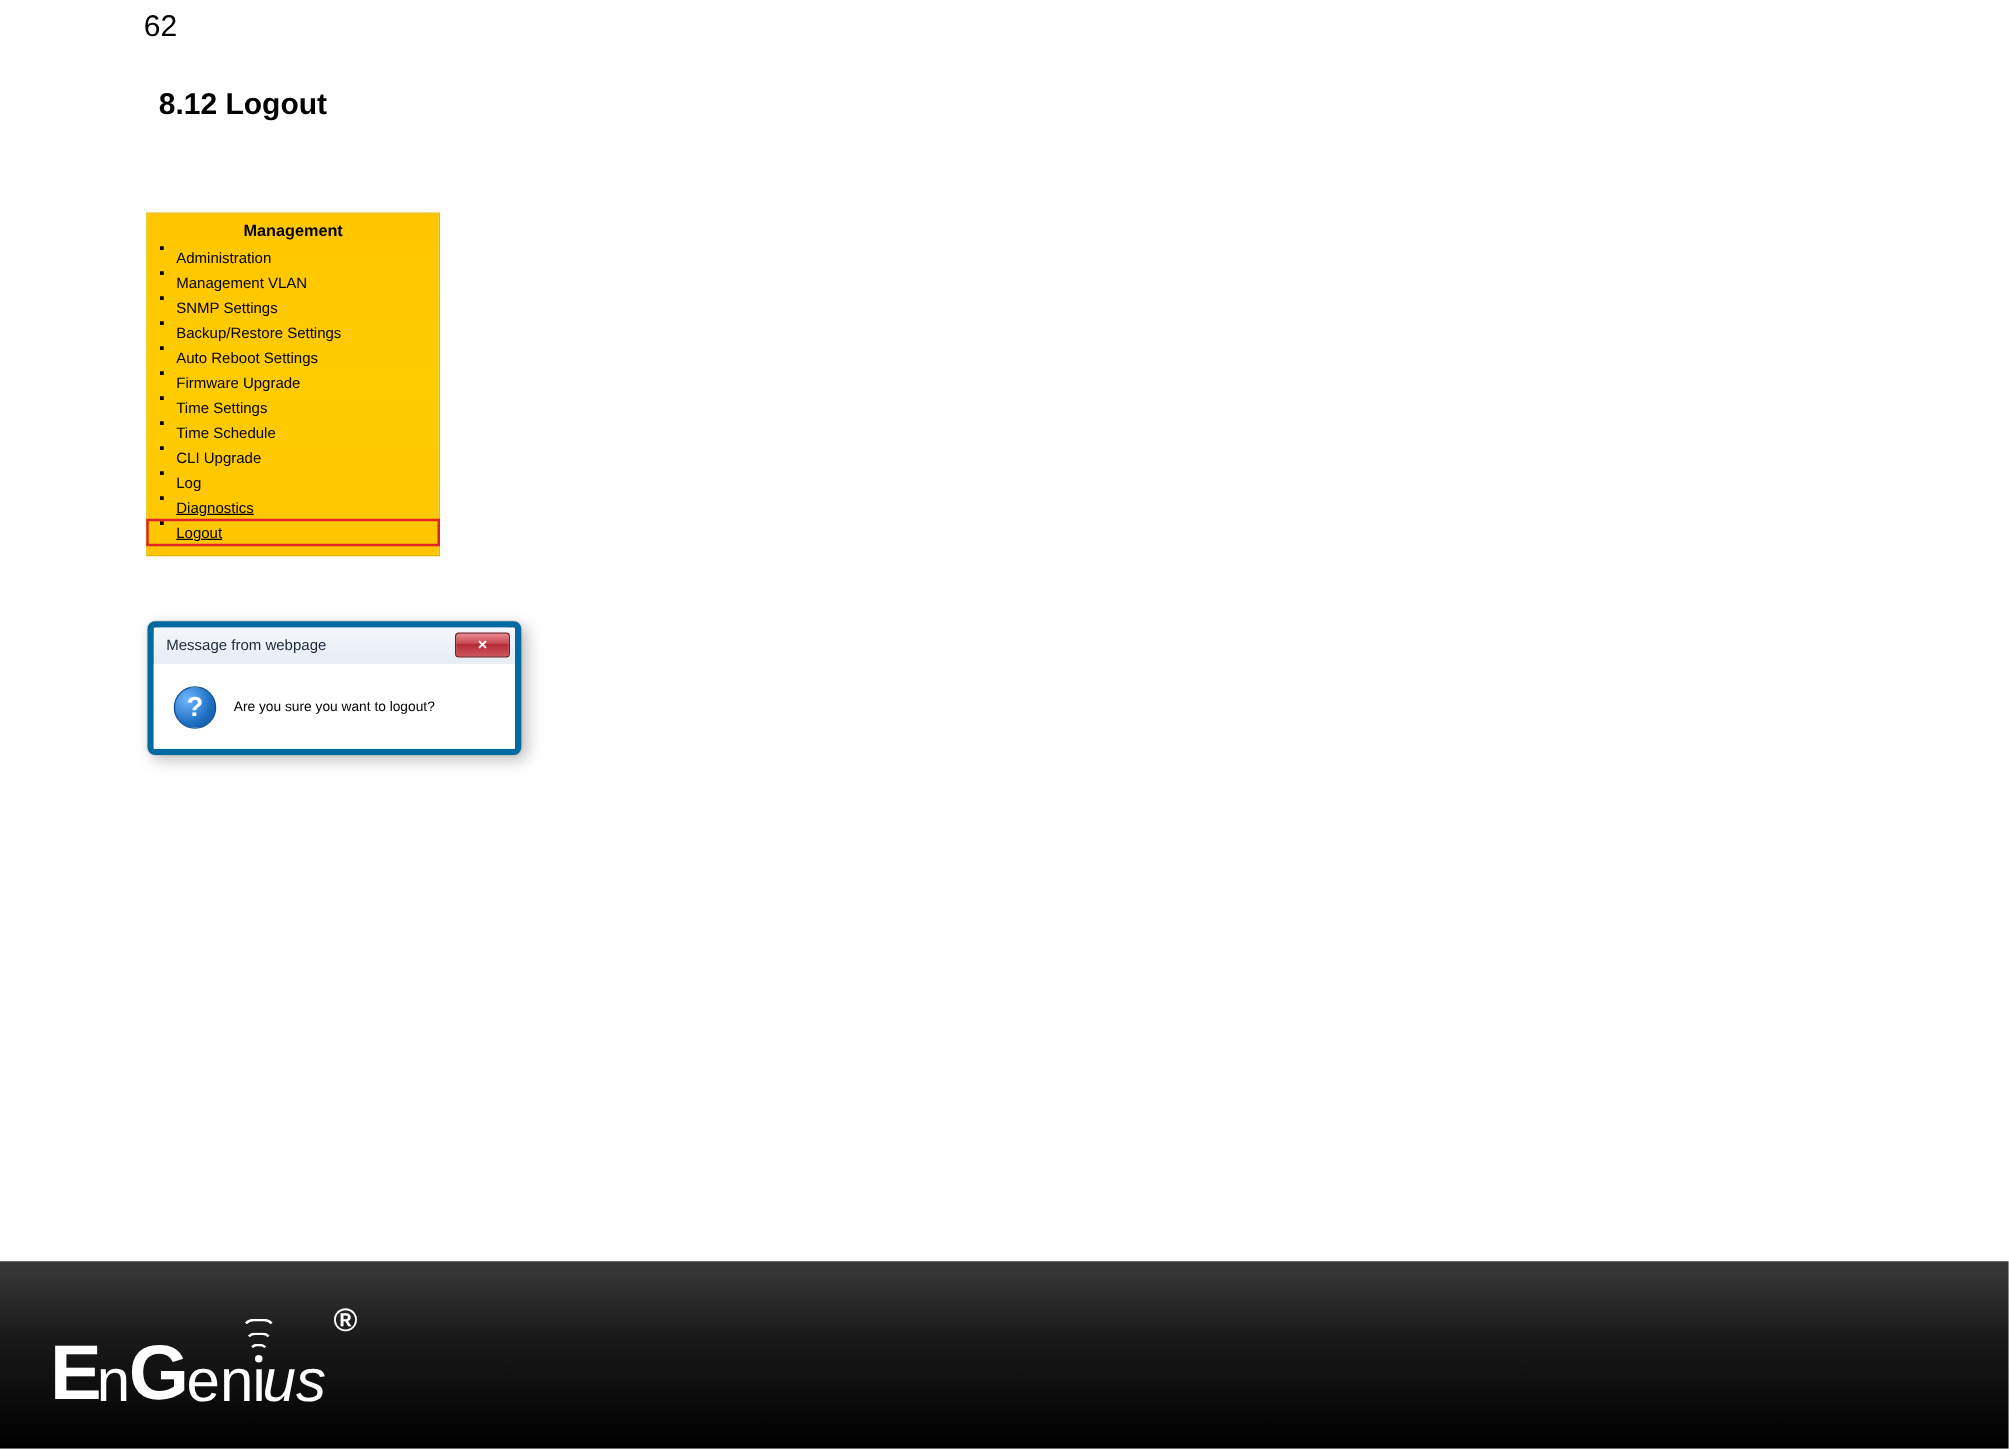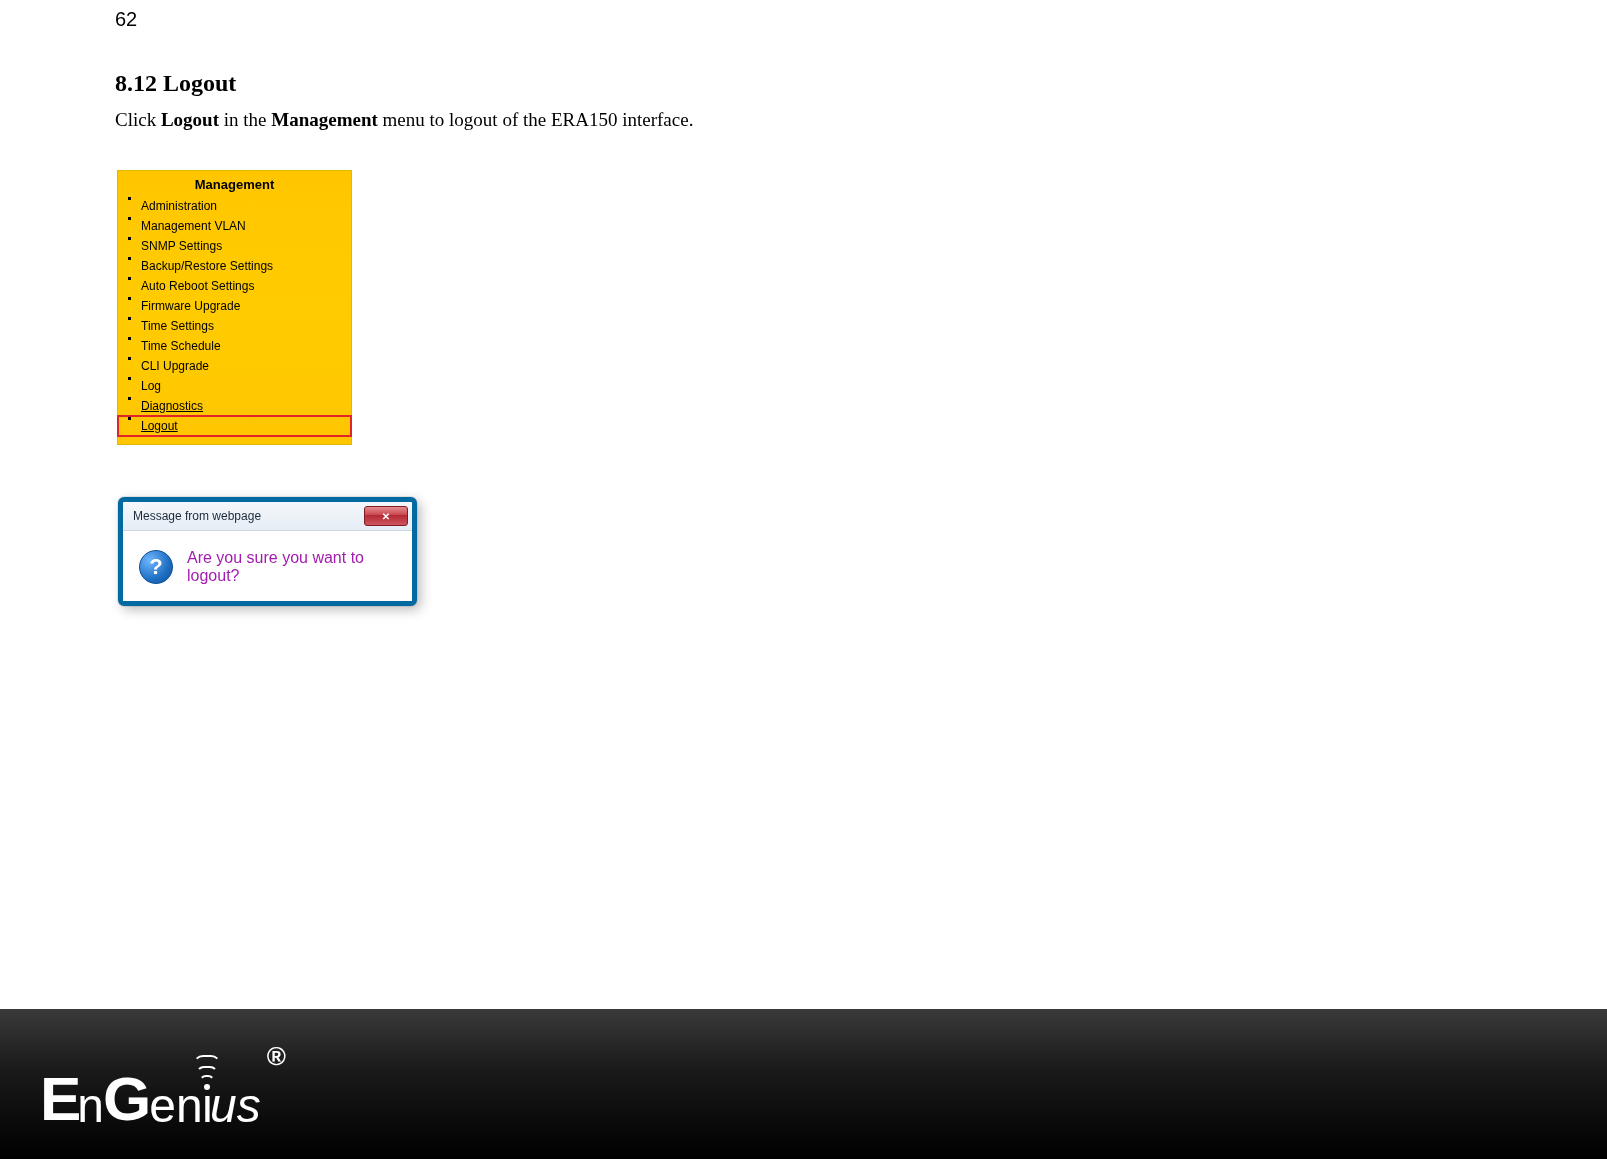--- a/index.html
+++ b/index.html
@@ -15,28 +15,27 @@
   .page {
     position: relative;
     width: 1607px;
     height: 1159px;
     box-sizing: border-box;
   }
   .page-number {
     position: absolute;
     top: 8px;
     left: 115px;
-    font-size: 20px;
+    font-size: 24px;
   }
   .section {
     position: absolute;
     top: 70px;
-    left: 115px;
+    left: 127px;
     width: 1370px;
-    font-family: Liberation Serif, serif;
   }
   .section h2 {
     margin: 0 0 10px 0;
     font-size: 24px;
     font-weight: 700;
   }
   .intro {
     font-size: 19px;
     margin: 0;
     line-height: 1.4;
@@ -134,22 +133,22 @@
     border: 1px solid #0d4f96;
     display: flex;
     align-items: center;
     justify-content: center;
     color: #fff;
     font-size: 22px;
     font-weight: 700;
     flex: 0 0 32px;
   }
   .dialog-msg {
-    font-size: 16px;
-    color: #a21caf;
+    font-size: 11px;
+    color: #000000;
   }
   .dialog-buttons {
     background: #f0f0f0;
     border-top: 1px solid #d5d5d5;
     padding: 10px 12px;
     display: flex;
     justify-content: center;
     gap: 8px;
     border-radius: 0 0 6px 6px;
   }
@@ -268,23 +267,20 @@
 </style>
 </head>
 <body>
 
 <div class="page">
 
   <div class="page-number">62</div>
 
   <div class="section">
     <h2>8.12 Logout</h2>
-    <p class="intro">
-      <span>Click </span><span class="b">Logout</span><span> in the </span><span class="b">Management</span><span> menu to logout of the ERA150 interface.</span>
-    </p>
   </div>
 
   <div class="menu-box">
     <div class="menu-title">Management</div>
     <div class="menu-item">
         <span class="bullet"></span>
         <span class="txt">Administration</span>
       </div>
     <div class="menu-item">
         <span class="bullet"></span>

